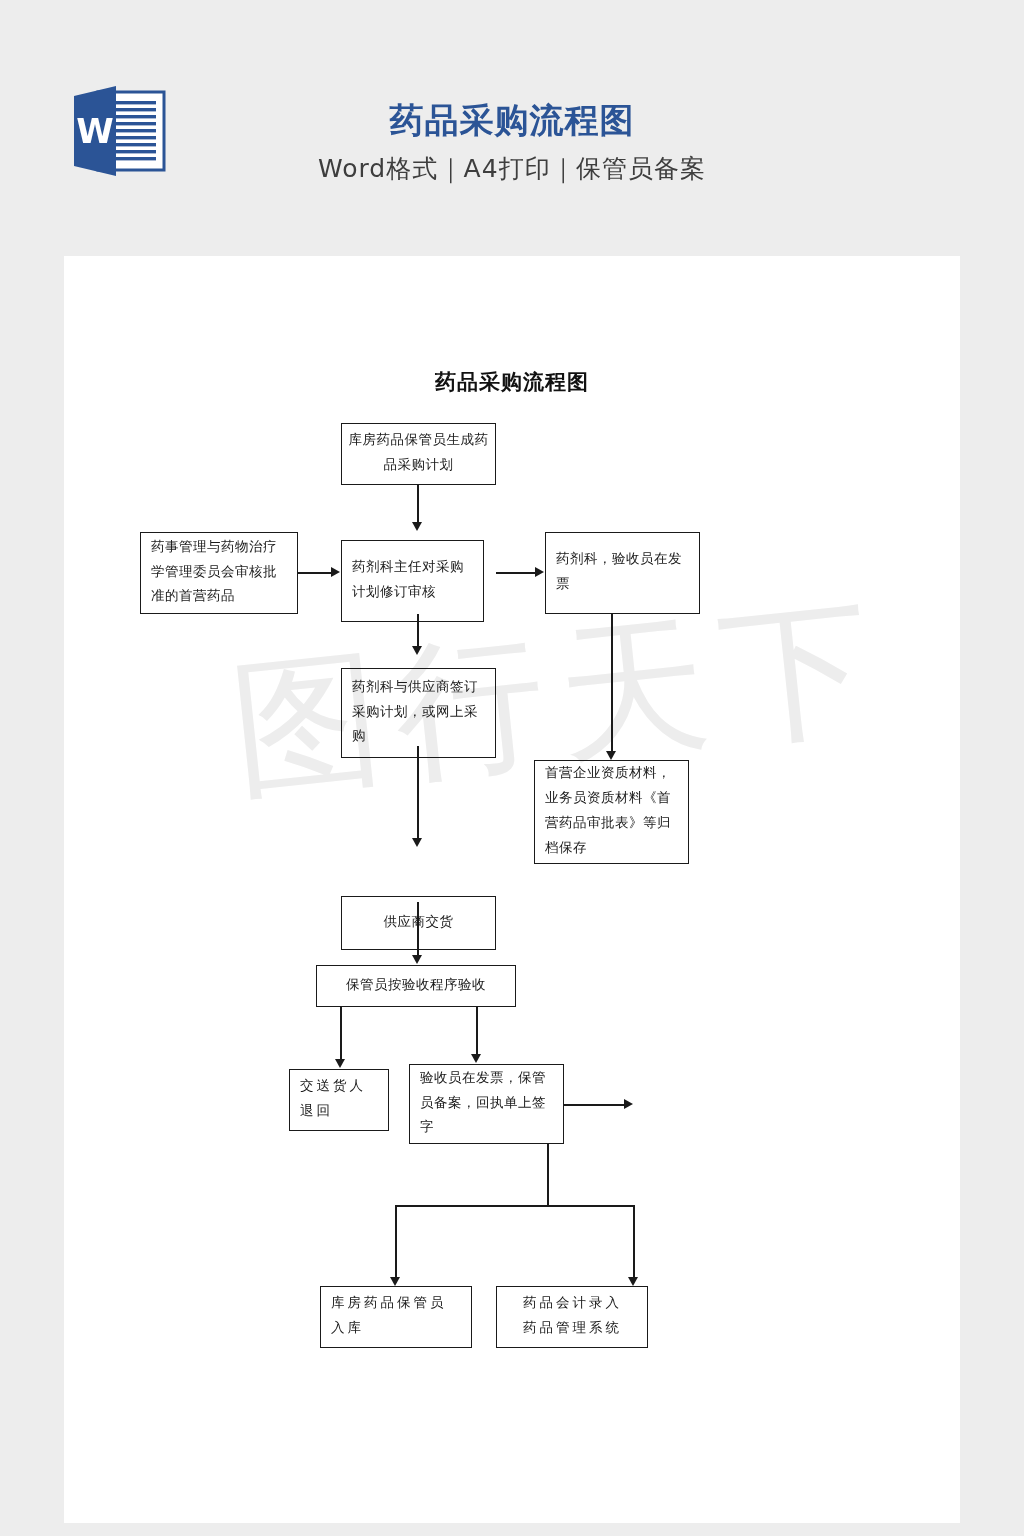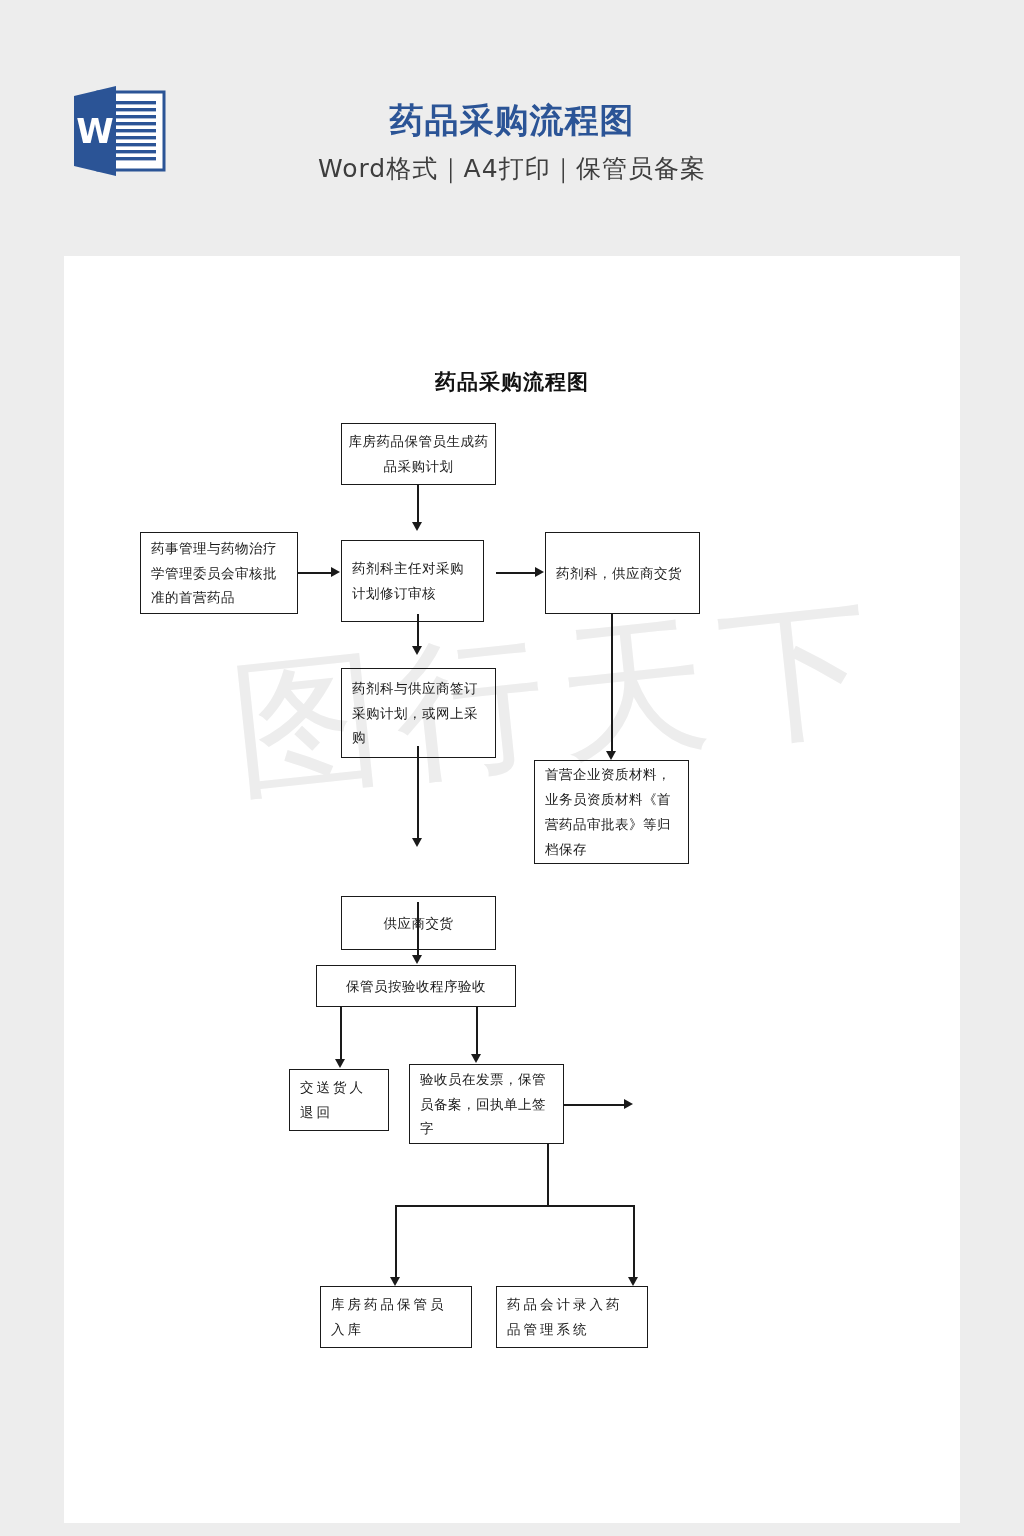--- a/index.html
+++ b/index.html
@@ -109,20 +109,21 @@
     color: #1a1a1a;
     font-family: "DejaVu Serif", "Liberation Serif", serif;
     font-size: 13.5px;
     line-height: 1.85;
     letter-spacing: 0.5px;
   }
   .node span {
     display: block;
     padding: 0 10px;
     width: 100%;
+    font-family: Liberation Mono, monospace;
   }
   .node.center span { text-align: center; padding: 0 6px; }
   .node.spaced span { letter-spacing: 3px; }
 
   
   .ln {
     position: absolute;
     background: #1a1a1a;
   }
   .vl { width: 1.6px; }
@@ -184,21 +185,21 @@
 
     <div class="node" style="left:76px; top:276px; width:158px; height:82px;">
       <span>药事管理与药物治疗学管理委员会审核批准的首营药品</span>
     </div>
 
     <div class="node" style="left:277px; top:284px; width:143px; height:82px;">
       <span>药剂科主任对采购计划修订审核</span>
     </div>
 
     <div class="node" style="left:481px; top:276px; width:155px; height:82px;">
-      <span>药剂科，供应商交货</span>
+      <span>药剂科，验收员在发票</span>
     </div>
 
     <div class="node" style="left:277px; top:412px; width:155px; height:90px;">
       <span>药剂科与供应商签订采购计划，或网上采购</span>
     </div>
 
     <div class="node" style="left:470px; top:504px; width:155px; height:104px;">
       <span>首营企业资质材料，业务员资质材料《首营药品审批表》等归档保存</span>
     </div>
 
@@ -216,21 +217,21 @@
 
     <div class="node" style="left:345px; top:808px; width:155px; height:80px;">
       <span>验收员在发票，保管员备案，回执单上签字</span>
     </div>
 
 
     <div class="node spaced" style="left:256px; top:1030px; width:152px; height:62px;">
       <span>库房药品保管员入库</span>
     </div>
 
-    <div class="node spaced" style="left:432px; top:1030px; width:152px; height:62px;">
+    <div class="node spaced" style="left:432px; top:1030px; width:152px; height:62px;padding-left:16px;">
       <span>药品会计录入药品管理系统</span>
     </div>
 
     <div class="ln vl" style="left:353px; top:229px; height:38px;"></div>
     <div class="arr-d" style="left:348px; top:266px;"></div>
 
     <div class="ln hl" style="left:234px; top:316px; width:34px;"></div>
     <div class="arr-r" style="left:267px; top:311px;"></div>
 
     <div class="ln hl" style="left:432px; top:316px; width:40px;"></div>

